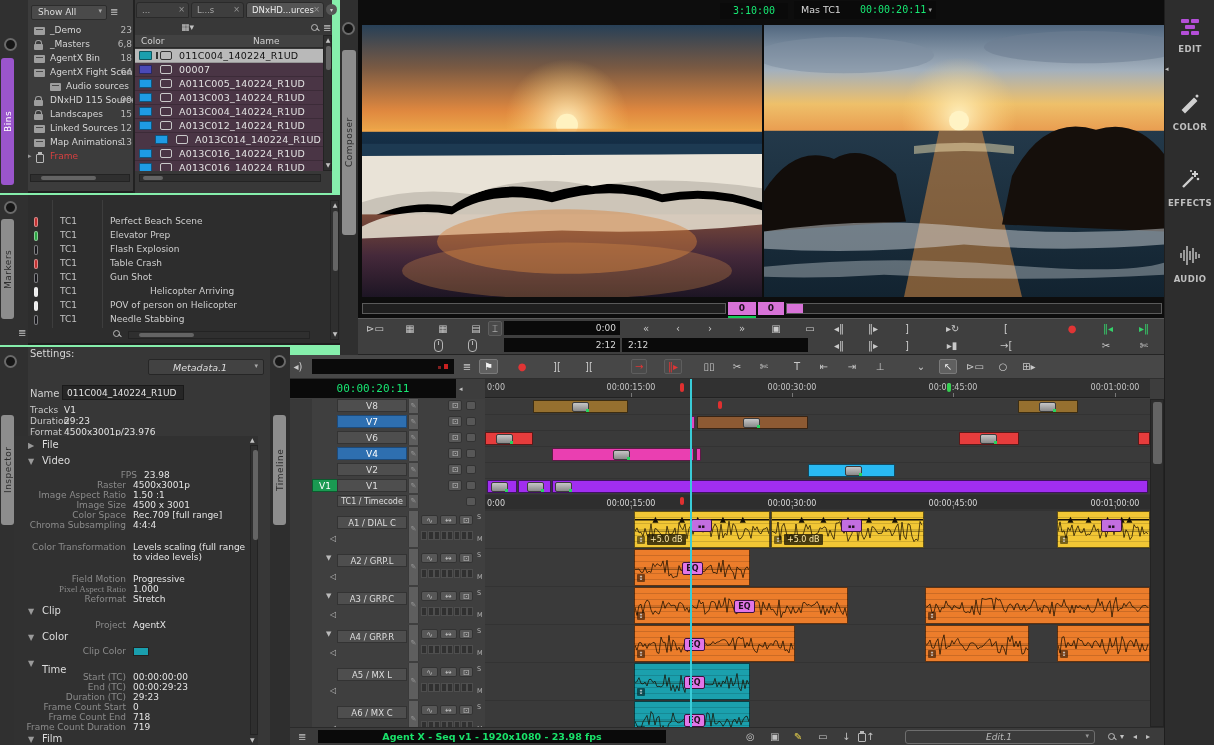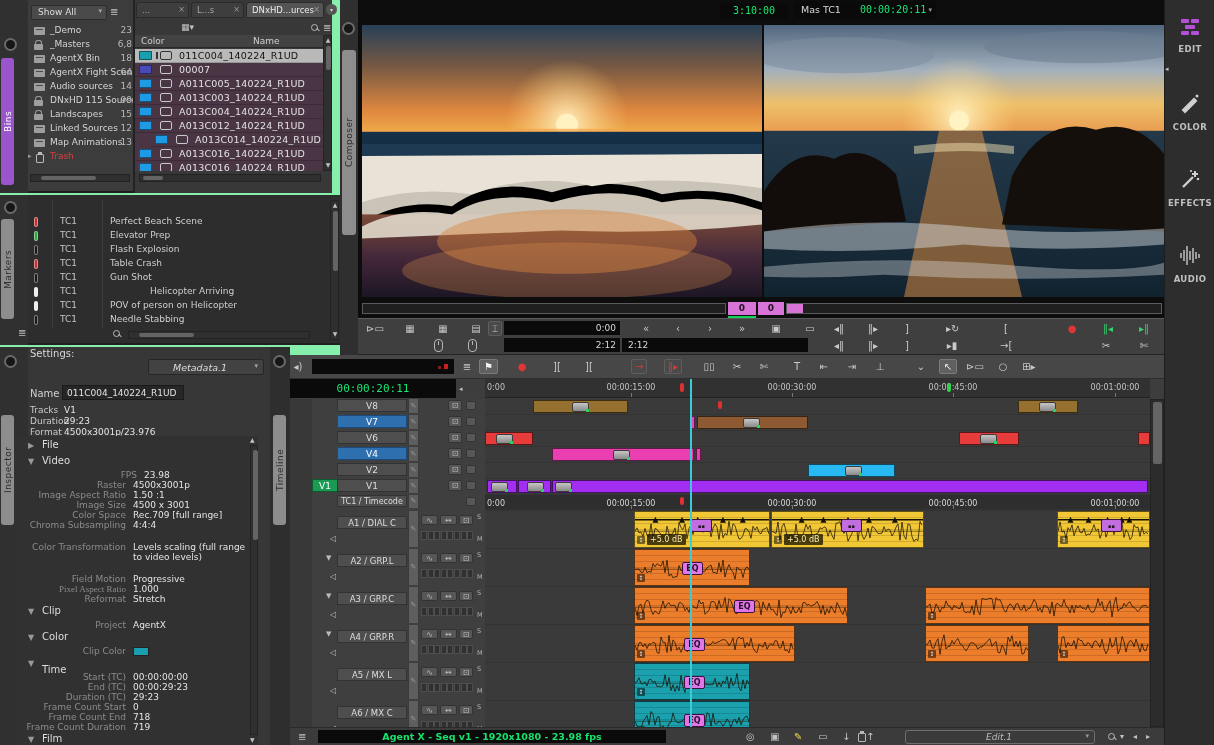--- a/index.html
+++ b/index.html
@@ -78,21 +78,21 @@
         <div class="abs" style="left: 0px; top: 28px; width: 106px; height: 14px;">
           <div class="bico" style="left: 6px; top: 3px;"></div>
           <div class="abs" style="left: 22px; top: 1px; font-size: 9px; color: rgb(214, 214, 214); white-space: nowrap;">AgentX Bin</div>
           <div class="abs" style="right: 2px; top: 1px; font-size: 9px; color: rgb(184, 184, 184);">18</div>
         </div>
         <div class="abs" style="left: 0px; top: 42px; width: 106px; height: 14px;">
           <div class="bico" style="left: 6px; top: 3px;"></div>
           <div class="abs" style="left: 22px; top: 1px; font-size: 9px; color: rgb(214, 214, 214); white-space: nowrap;">AgentX Fight Scene</div>
           <div class="abs" style="right: 2px; top: 1px; font-size: 9px; color: rgb(184, 184, 184);">64</div>
         </div>
-        <div class="abs" style="left: 0px; top: 56px; width: 106px; height: 14px; text-decoration: underline;">
+        <div class="abs" style="left: 16px; top: 56px; width: 106px; height: 14px; text-decoration: underline;">
           <div class="bico" style="left: 6px; top: 3px;"></div>
           <div class="abs" style="left: 22px; top: 1px; font-size: 9px; color: rgb(214, 214, 214); white-space: nowrap;">Audio sources</div>
           <div class="abs" style="right: 2px; top: 1px; font-size: 9px; color: rgb(184, 184, 184);">14</div>
         </div>
         <div class="abs" style="left: 0px; top: 70px; width: 106px; height: 14px;">
           <div class="lico" style="left: 6px; top: 3px;"></div>
           <div class="abs" style="left: 22px; top: 1px; font-size: 9px; color: rgb(214, 214, 214); white-space: nowrap;">DNxHD 115 Sources</div>
           <div class="abs" style="right: 2px; top: 1px; font-size: 9px; color: rgb(184, 184, 184);">99</div>
         </div>
         <div class="abs" style="left: 0px; top: 84px; width: 106px; height: 14px;">
@@ -106,21 +106,21 @@
           <div class="abs" style="right: 2px; top: 1px; font-size: 9px; color: rgb(184, 184, 184);">12</div>
         </div>
         <div class="abs" style="left: 0px; top: 112px; width: 106px; height: 14px;">
           <div class="bico" style="left: 6px; top: 3px;"></div>
           <div class="abs" style="left: 22px; top: 1px; font-size: 9px; color: rgb(214, 214, 214); white-space: nowrap;">Map Animations</div>
           <div class="abs" style="right: 2px; top: 1px; font-size: 9px; color: rgb(184, 184, 184);">13</div>
         </div>
         <div class="abs" style="left: 0px; top: 126px; width: 106px; height: 14px;">
           <div class="abs" style="left: 0px; top: 2px; font-size: 7px; color: rgb(153, 153, 153);">▸</div>
           <div class="trash-ico" style="left: 8px; top: 4px;"></div>
-          <div class="abs" style="left: 22px; top: 1px; font-size: 9px; color: rgb(216, 64, 64);">Trash</div>
+          <div class="abs" style="left: 22px; top: 1px; font-size: 9px; color: rgb(216, 64, 64);">Frame</div>
         </div>
       </div>
     <div class="scroll" style="left:30px;top:174px;width:100px;height:8px">
         <div class="thumb" style="left:10px;top:1px;width:55px;height:4px"></div>
       </div>
     <div class="abs" style="left:133px;top:0;width:2px;height:193px;background:#222"></div>
 
     <div class="abs" style="left:135px;top:0;width:197px;height:193px;background:#383838">
       <div class="abs" id="bin-tabs" style="left:0;top:2px;width:197px;height:17px">
           <div class="abs" style="left: 1px; top: 0px; width: 53px; height: 16px; background: rgb(62, 62, 62); border: 1px solid rgb(42, 42, 42); border-radius: 3px 3px 0px 0px;">

